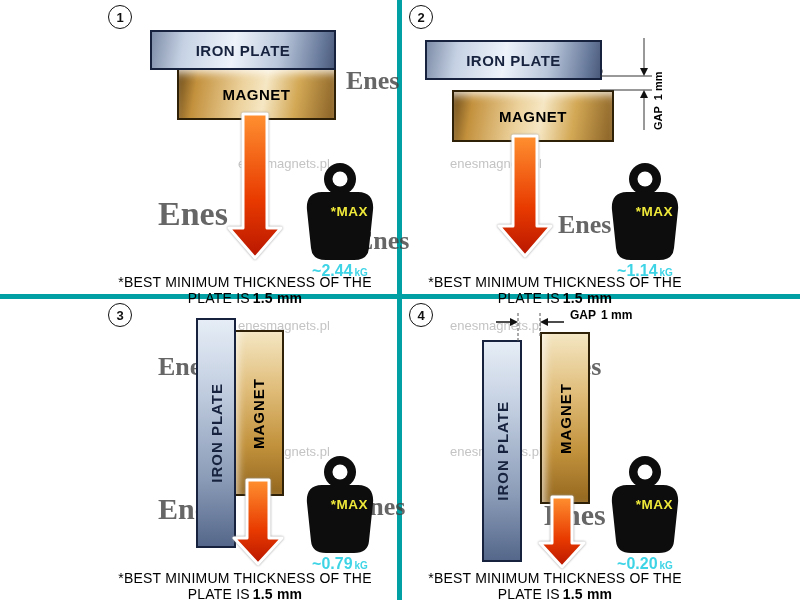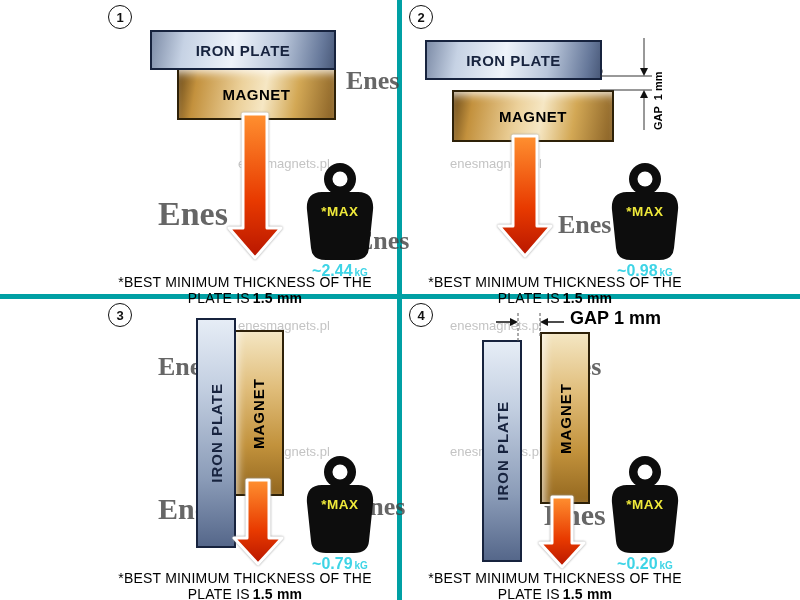--- a/index.html
+++ b/index.html
@@ -22,32 +22,32 @@
        background:linear-gradient(180deg,#e6edf6 0%,#c3cfe1 30%,#8b9cb8 70%,#55678a 100%);
        border:2px solid #17233e;color:#17233e;z-index:3;}
   .magnet-v{position:absolute;display:flex;align-items:center;justify-content:center;
        background:linear-gradient(180deg,#f4e6c2 0%,#e0bd7a 35%,#c2923c 70%,#93671f 100%);
        border:2px solid #2e2108;color:#000;z-index:2;
        box-shadow:inset 8px 0 8px -5px rgba(255,255,255,.7);}
   .vlabel{writing-mode:vertical-rl;transform:rotate(180deg);font-weight:bold;font-size:15px;letter-spacing:1px;}
   .arrow-svg{position:absolute;z-index:4;filter:drop-shadow(0 0 1px #999);}
   .kb{position:absolute;width:80px;height:102px;z-index:5;}
   .kb svg{position:absolute;left:0;top:0;}
-  .kb-max{position:absolute;left:0;right:0;top:42px;text-align:center;color:#efe93a;
+  .kb-max{position:absolute;left:0;right:12px;top:42px;text-align:right;color:#efe93a;
           font-weight:bold;font-size:13.5px;letter-spacing:.5px;}
   .kb-val{position:absolute;left:0;right:0;top:61px;text-align:center;color:#3ed4e6;
           font-weight:bold;font-size:16px;margin-top:39px;}
   .kb-unit{font-size:10px;margin-left:2px;}
   .caption{position:absolute;width:300px;text-align:center;font-size:14px;color:#000;
            letter-spacing:.2px;z-index:6;}
   .caption b{margin-left:3px;}
   .gap-vert{position:absolute;left:652px;top:130px;width:80px;transform:rotate(-90deg);
             transform-origin:0 0;font-weight:bold;font-size:11px;white-space:nowrap;color:#000;z-index:6;}
   .gap-vert span{margin-right:6px;}
-  .gap-horiz{position:absolute;left:570px;top:308px;font-weight:bold;font-size:18px;
+  .gap-horiz{position:absolute;left:570px;top:308px;font-weight:bold;font-size:12px;
              white-space:nowrap;color:#000;z-index:6;}
   .gap-horiz span{margin-right:5px;}
   .dim-svg{position:absolute;z-index:5;}
   .wm-site{position:absolute;color:#c4c4c4;font-size:13px;z-index:1;}
   .wm-logo{position:absolute;color:#404040;font-family:"Liberation Serif",serif;
            font-weight:bold;z-index:1;opacity:.8;}
 </style>
 </head>
 <body>
 
@@ -132,21 +132,21 @@
       </defs>
     <polygon points="28,2 52,2 52,92 66,92 40,122 14,92 28,92" fill="url(#g2)" stroke="#fff" stroke-width="3" stroke-linejoin="round"></polygon>
   </svg>
   <div class="kb" style="left:605px;top:162px;">
     <svg width="80" height="102">
       <circle cx="40" cy="17" r="16" fill="#0d0d0d"></circle>
       <circle cx="40" cy="17" r="7.5" fill="#fff"></circle>
       <path d="M 22 30 L 58 30 C 70 30 74 38 73 48 L 69 86 Q 68 98 54 98 L 26 98 Q 12 98 11 86 L 7 48 C 6 38 10 30 22 30 Z" fill="#0d0d0d"></path>
     </svg>
     <div class="kb-max">*MAX</div>
-    <div class="kb-val"><span>~0.98</span><span class="kb-unit">kG</span></div>
+    <div class="kb-val"><span>~1.14</span><span class="kb-unit">kG</span></div>
   </div>
   <div class="caption" style="left:405px;top:274px;">
     <span>*BEST MINIMUM THICKNESS OF THE PLATE IS</span><b>1.5 mm</b>
   </div>
 
   <div class="num" style="left:108px;top:303px;">3</div>
   <div class="plate-v" style="left:196px;top:318px;width:36px;height:226px;">
     <span class="vlabel">IRON PLATE</span>
   </div>
   <div class="magnet-v" style="left:233px;top:330px;width:47px;height:162px;">

